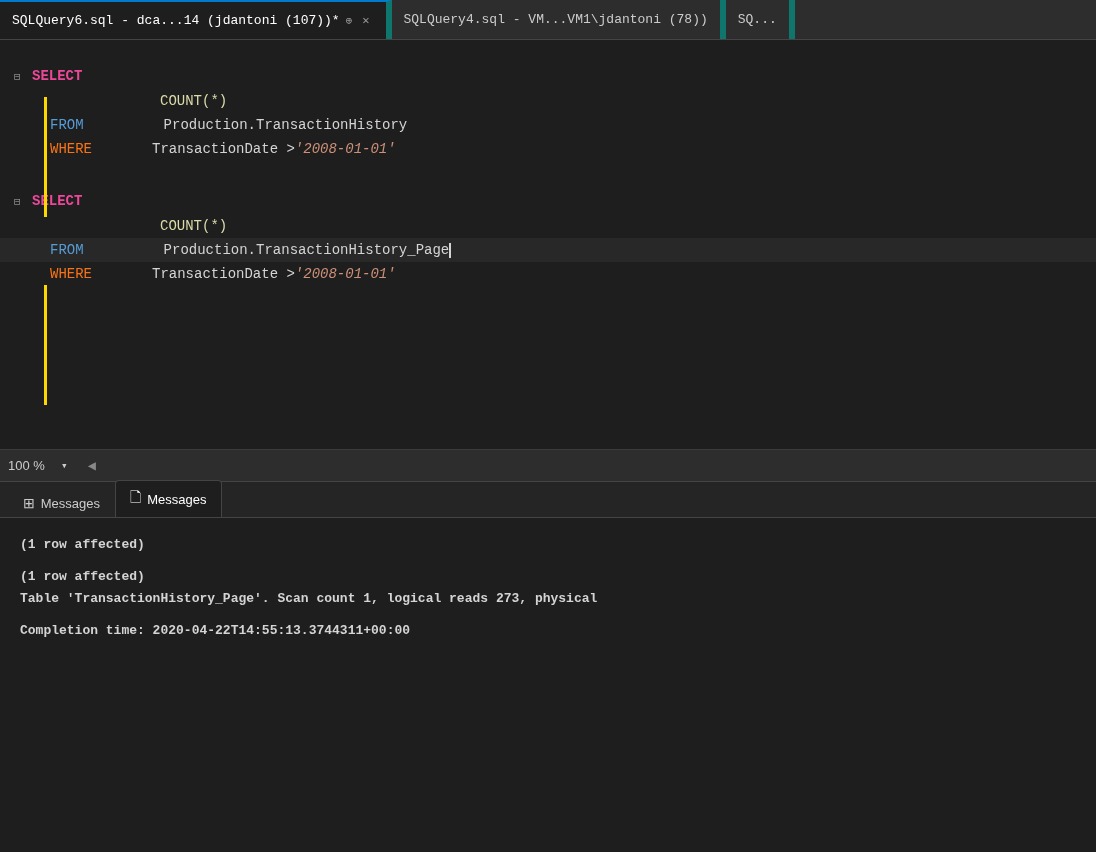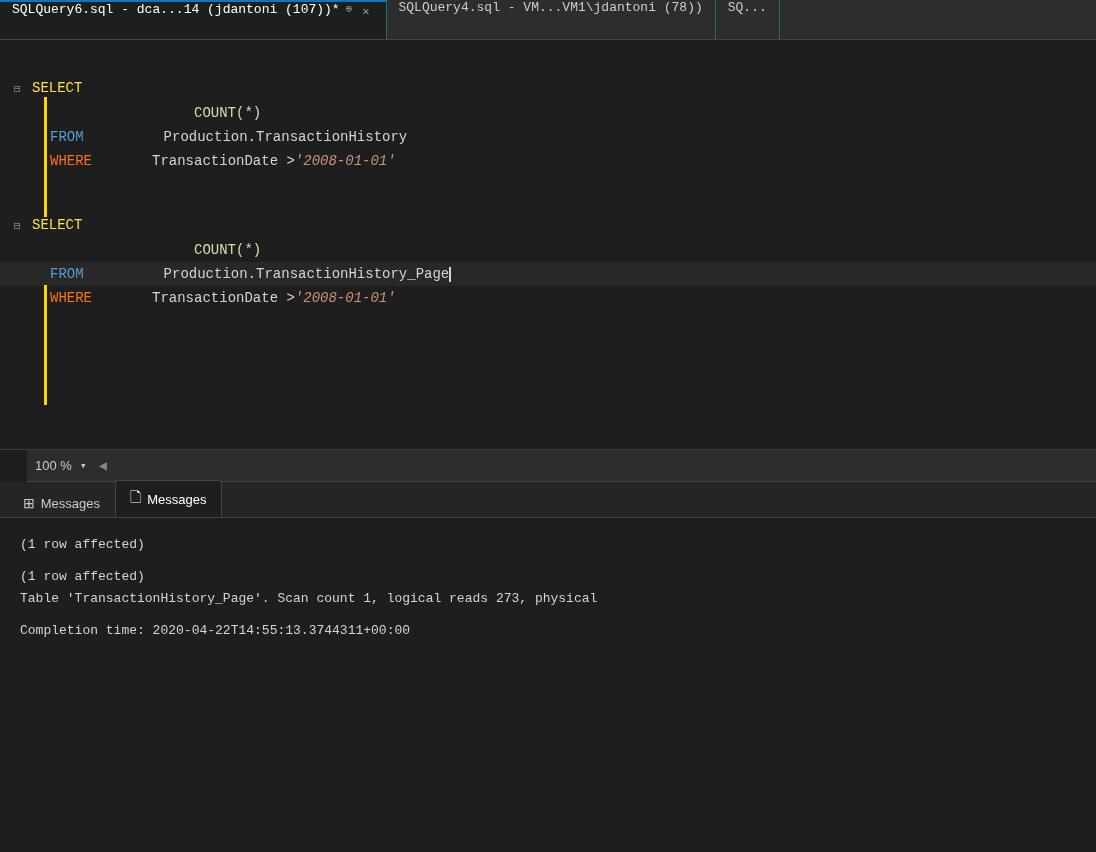--- a/index.html
+++ b/index.html
@@ -20,25 +20,26 @@
     .tab-bar {
       display: flex;
       background: #2d2d2d;
       height: 40px;
       align-items: center;
       border-bottom: 1px solid #444;
     }
 
     .tab {
       display: flex;
+      align-items: center;
       height: 100%;
       padding: 0 12px;
       font-size: 13px;
       color: #ccc;
-      border-right: 1px solid #0f766e;
+      border-right: 6px solid #0f766e;
       cursor: pointer;
       white-space: nowrap;
       gap: 6px;
     }
 
     .tab.active {
       background: #1e1e1e;
       color: #fff;
       border-top: 2px solid #007acc;
     }
@@ -96,40 +97,39 @@
       top: 57px;
       height: 120px;
     }
 
     .block2-border {
       top: 245px;
       height: 120px;
     }
 
     
-    .kw-select { color: #fde047; font-weight: normal; margin-top: 12px; }
+    .kw-select { color: #ec4899; font-weight: bold; }
     .kw-from   { color: #569cd6; text-align: right; }
     .kw-where  { color: #f97316; }
-    .kw-count  { color: #dcdcaa; margin-left: 34px; }
+    .kw-count  { color: #dcdcaa; }
     .kw-string { color: #ce9178; font-style: italic; }
     .kw-plain  { color: #d4d4d4; }
 
     .indent-sm { display: inline-block; width: 80px; }
     .indent-lg { display: inline-block; width: 110px; }
 
     
     .zoom-bar {
       background: #2d2d2d;
       height: 32px;
       display: flex;
       align-items: center;
       padding: 0 8px;
       border-bottom: 1px solid #444;
-      gap: 8px;
-      margin-left: 27px;
+      gap: 16px;
     }
 
     .zoom-label {
       color: #ccc;
       font-size: 13px;
       font-family: 'Segoe UI', sans-serif;
     }
 
     .zoom-arrow {
       color: #ccc;
@@ -185,20 +185,21 @@
       color: #d4d4d4;
       font-family: 'Consolas', 'Courier New', monospace;
       line-height: 22px;
       height: calc(852px - 40px - 410px - 32px - 36px);
       overflow: hidden;
     }
 
     .messages-area p {
       white-space: nowrap;
       overflow: hidden;
+      font-weight: bold;
     }
 
     .msg-gap {
       height: 10px;
     }
 
     
     .cursor {
       display: inline-block;
       width: 2px;

